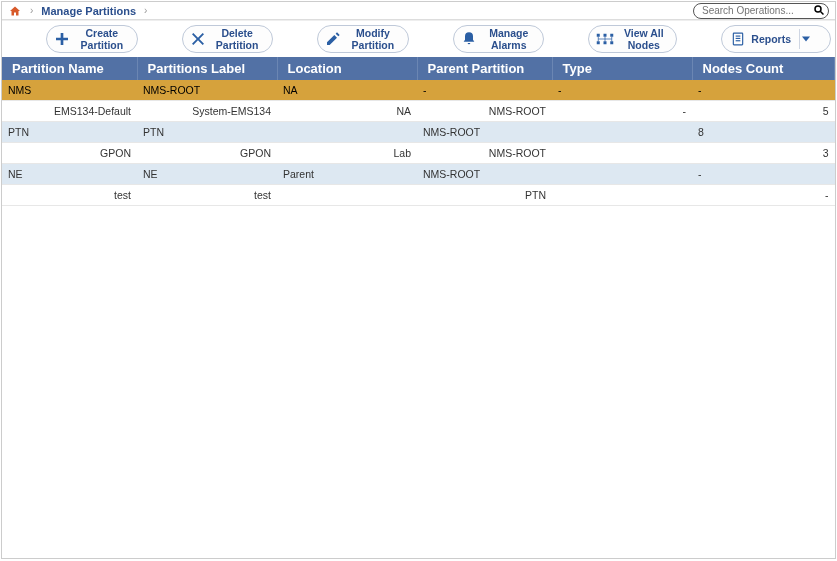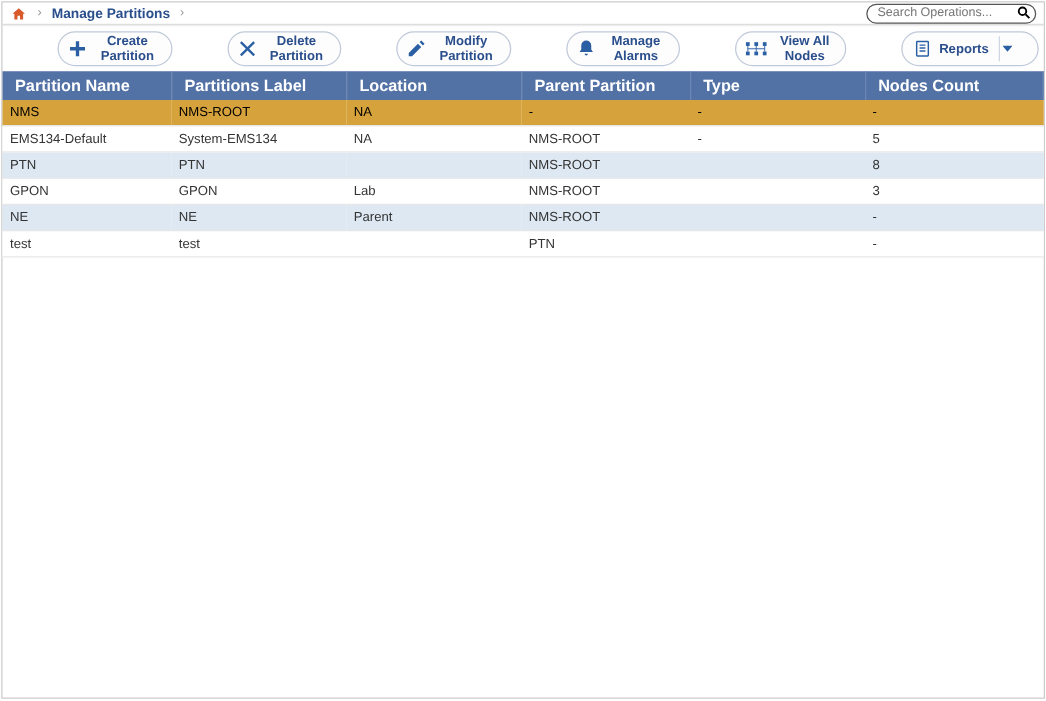--- a/index.html
+++ b/index.html
@@ -106,21 +106,21 @@
   }
   .grid td {
     padding: 4px 6px;
     font-size: 10.5px;
     color: #333;
     height: 18px;
     margin-top: 45px;
   }
   .grid tbody tr.selected td { background: #d6a23c; color:#000; }
   .grid tbody tr.alt td { background: #dde8f2; }
-  .grid tbody tr.plain td { background: #fff; }
+  .grid tbody tr.plain td { background: #fff; text-align: right; }
   .grid tbody tr { border-bottom: 1px solid #e7e7e7; }
   .col-name { width: 135px; }
   .col-label { width: 140px; }
   .col-loc { width: 140px; }
   .col-parent { width: 135px; }
   .col-type { width: 140px; }
   .col-nodes { width: auto; }
 </style>
 </head>
 <body>

